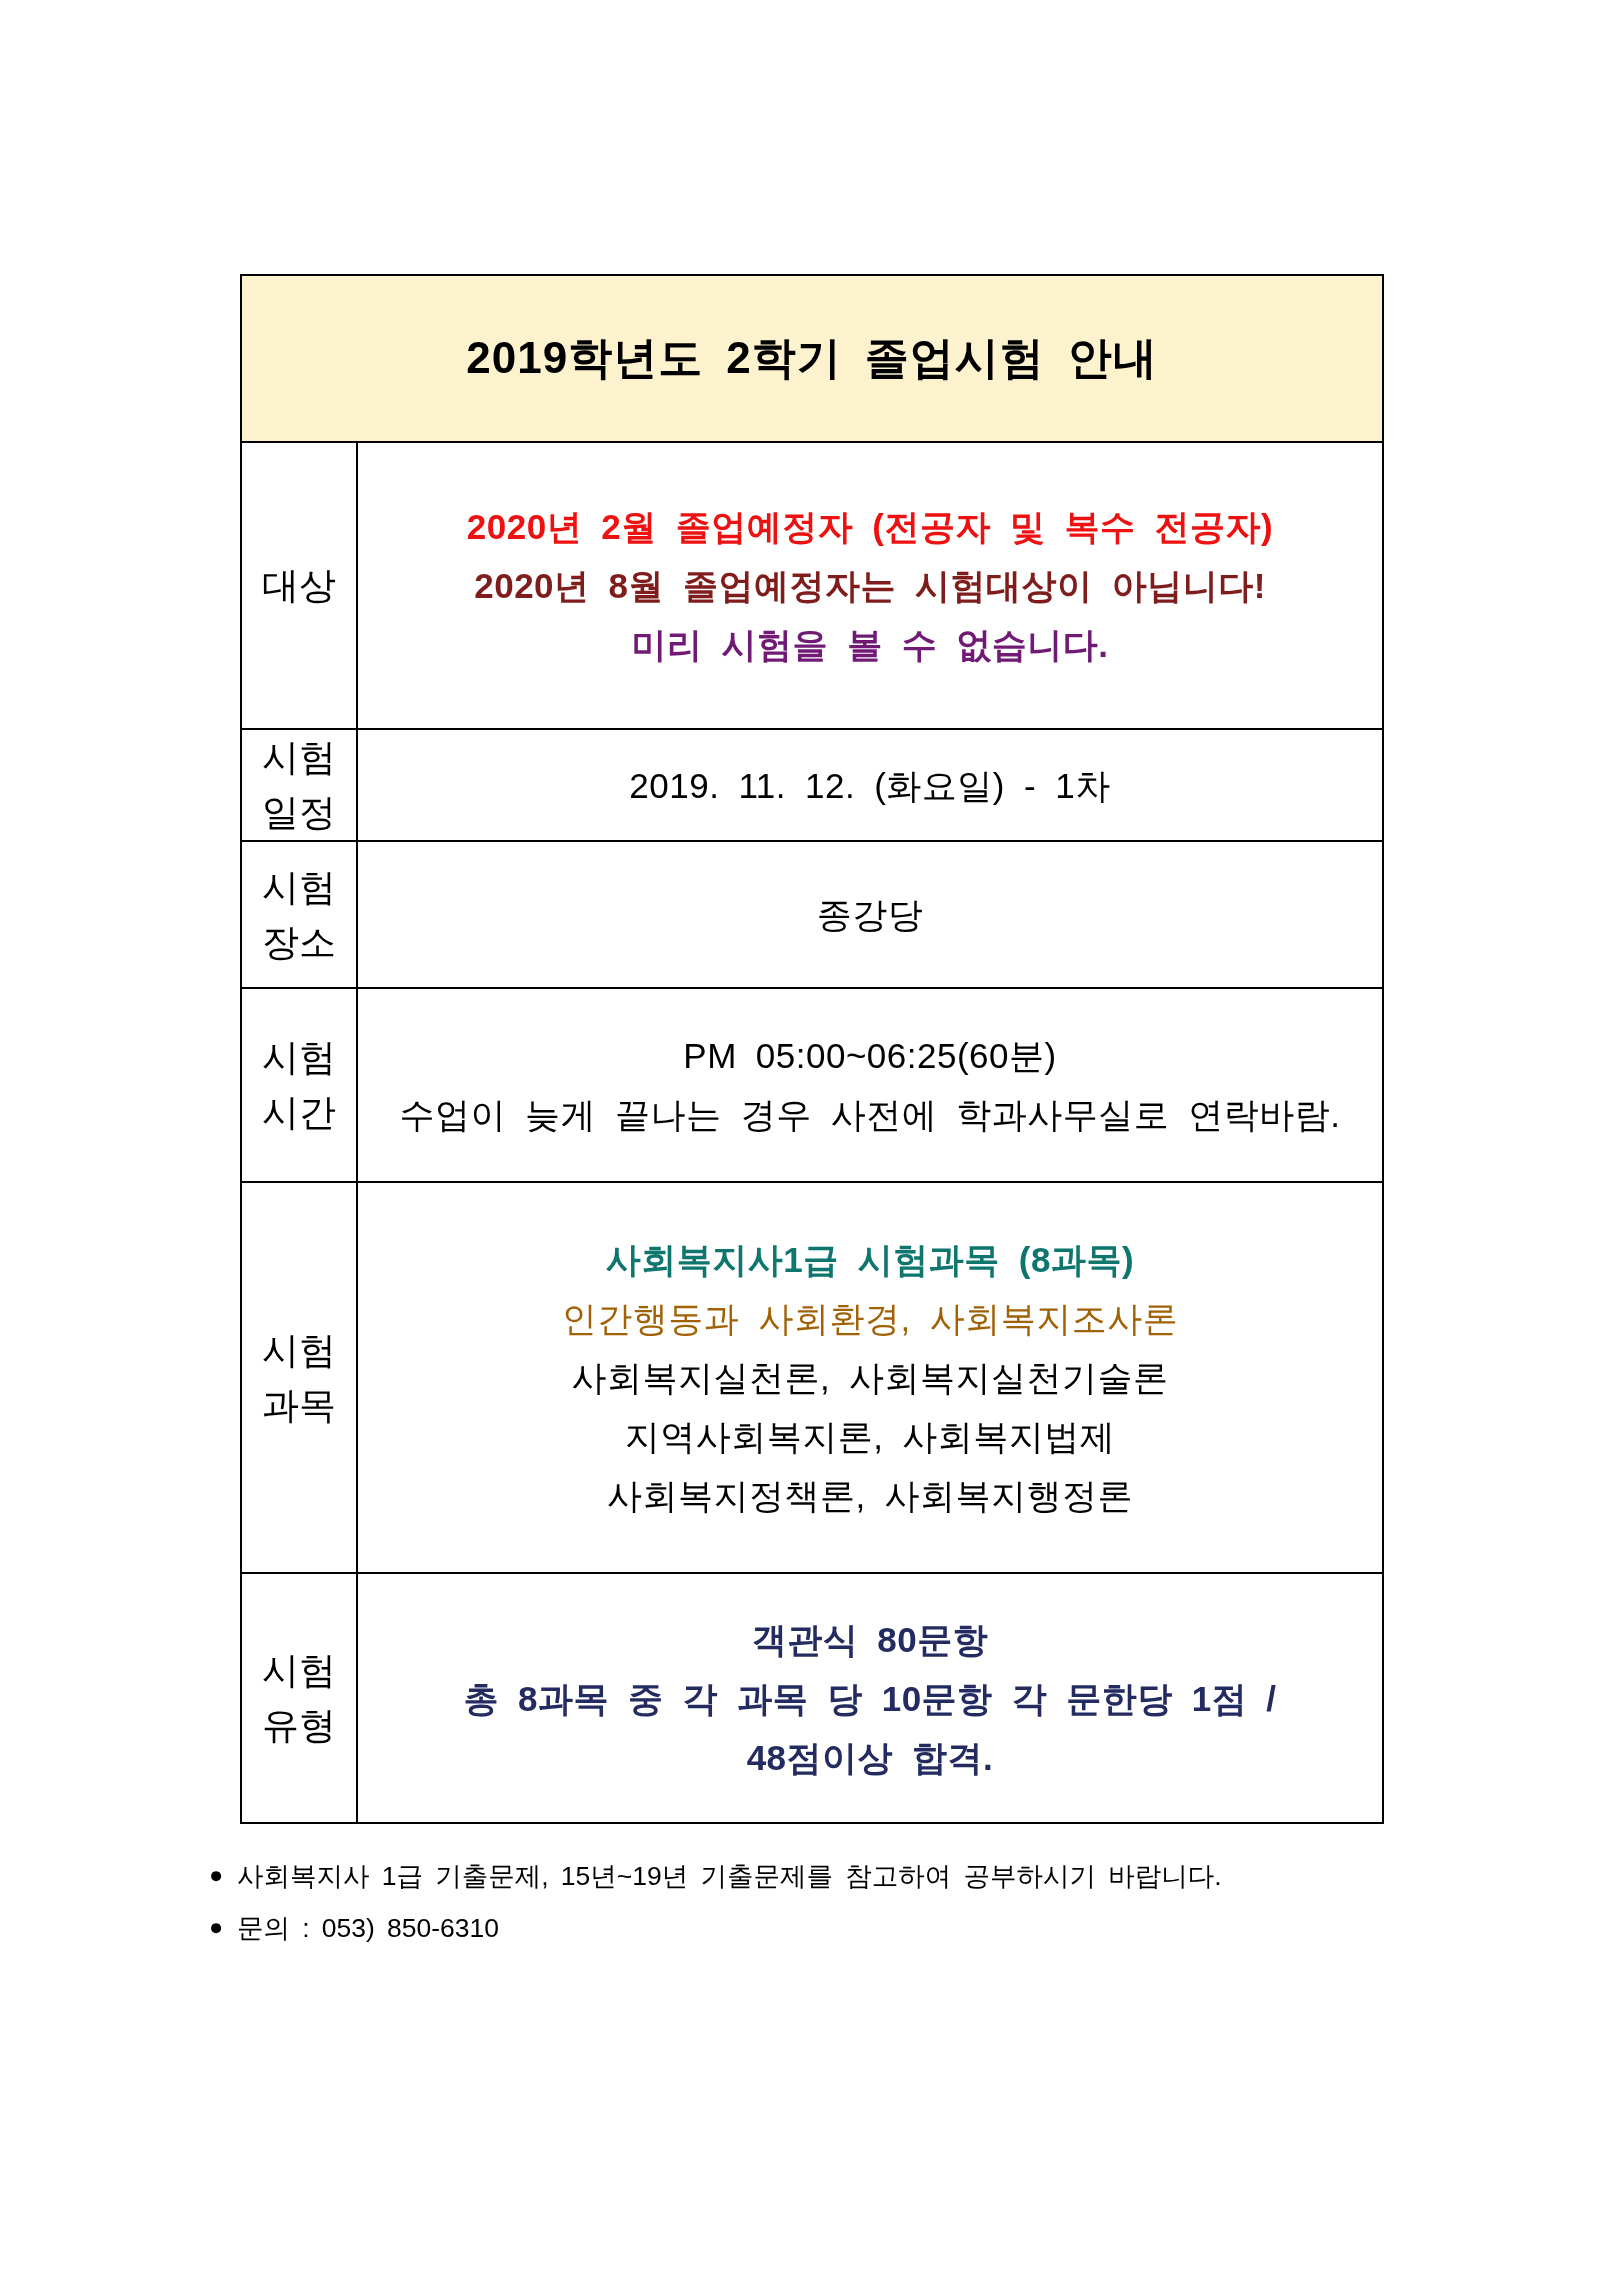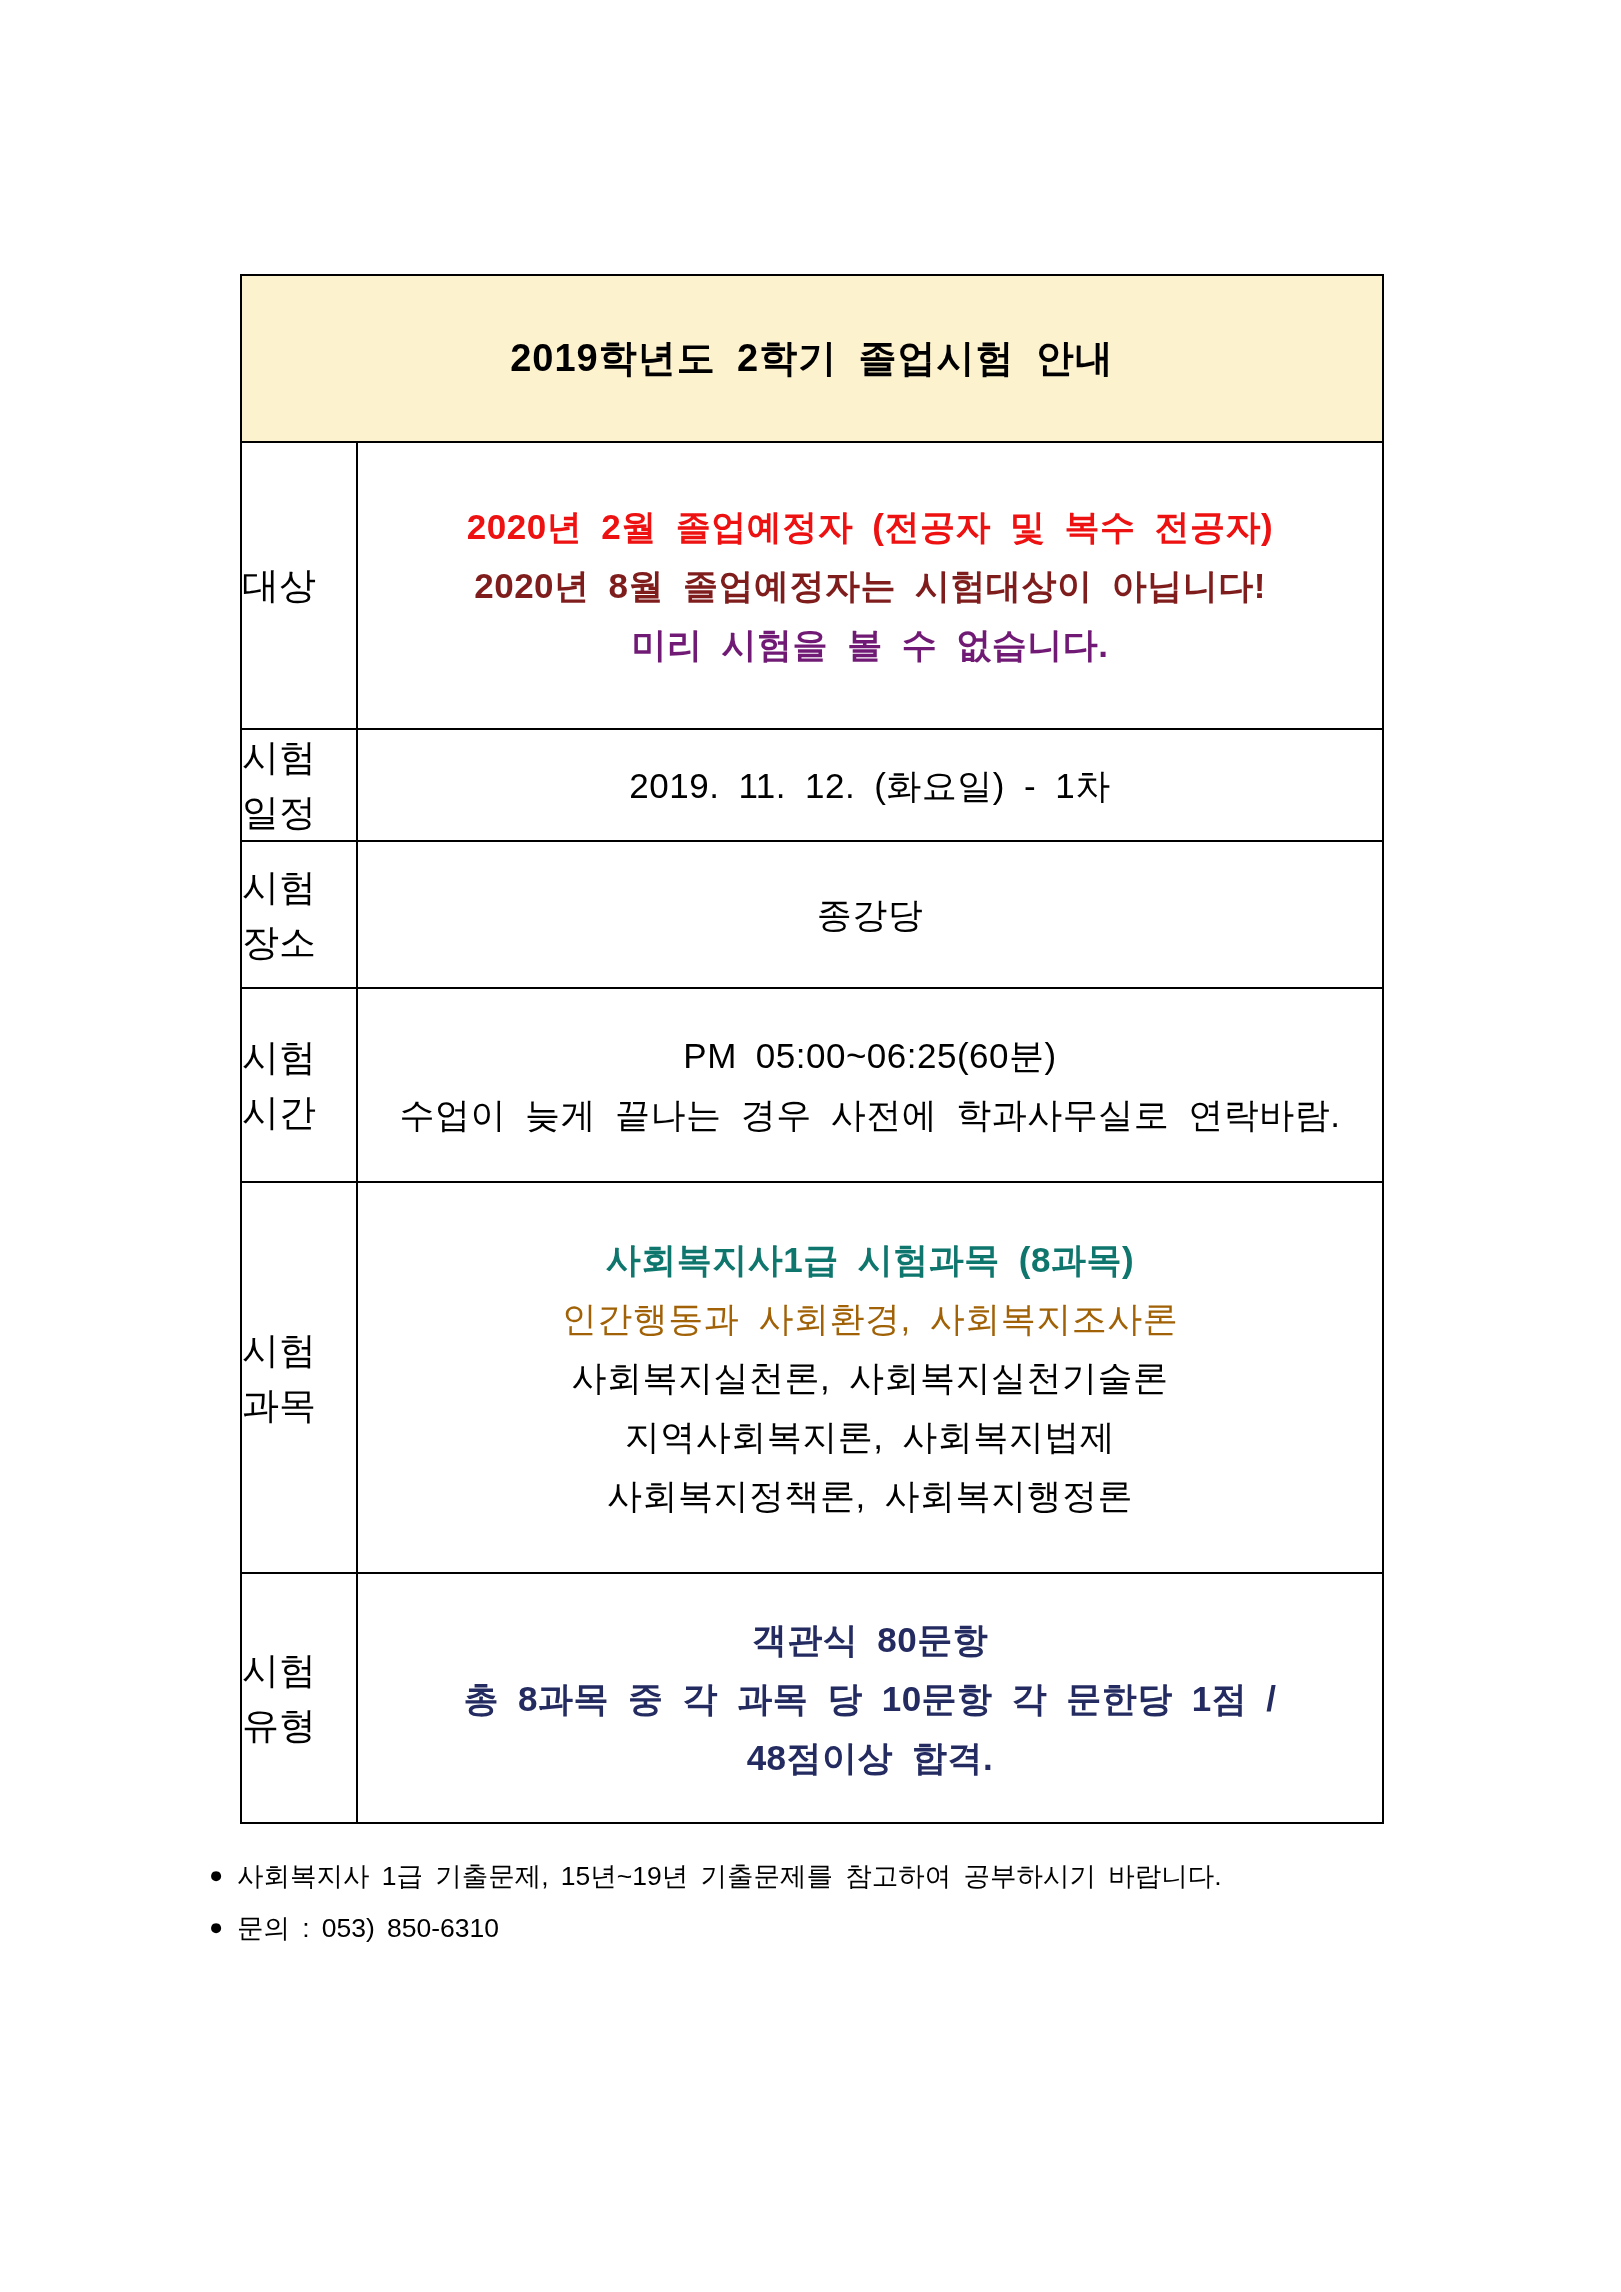--- a/index.html
+++ b/index.html
@@ -34,27 +34,28 @@
   tr.r-target  { height: 287px; }
   tr.r-date    { height: 110px; }
   tr.r-place   { height: 147px; }
   tr.r-time    { height: 194px; }
   tr.r-subject { height: 391px; }
   tr.r-type    { height: 250px; }
 
   td.title-cell {
     text-align: center;
     vertical-align: middle;
-    font-size: 38px;
+    font-size: 44px;
     font-weight: bold;
     letter-spacing: 1px;
     word-spacing: 9.8px;
     color: #000;
   }
   td.label-cell {
+    text-align: center;
     vertical-align: middle;
     font-size: 37px;
     line-height: 55px;
     color: #000;
     white-space: pre-line;
   }
   td.content-cell {
     text-align: center;
     vertical-align: middle;
     font-size: 35px;

